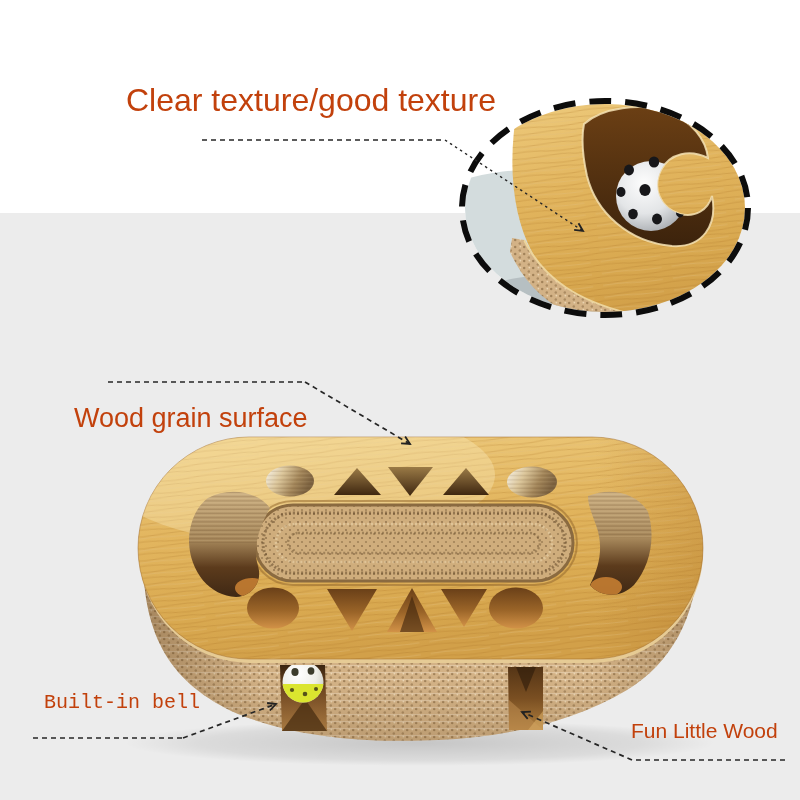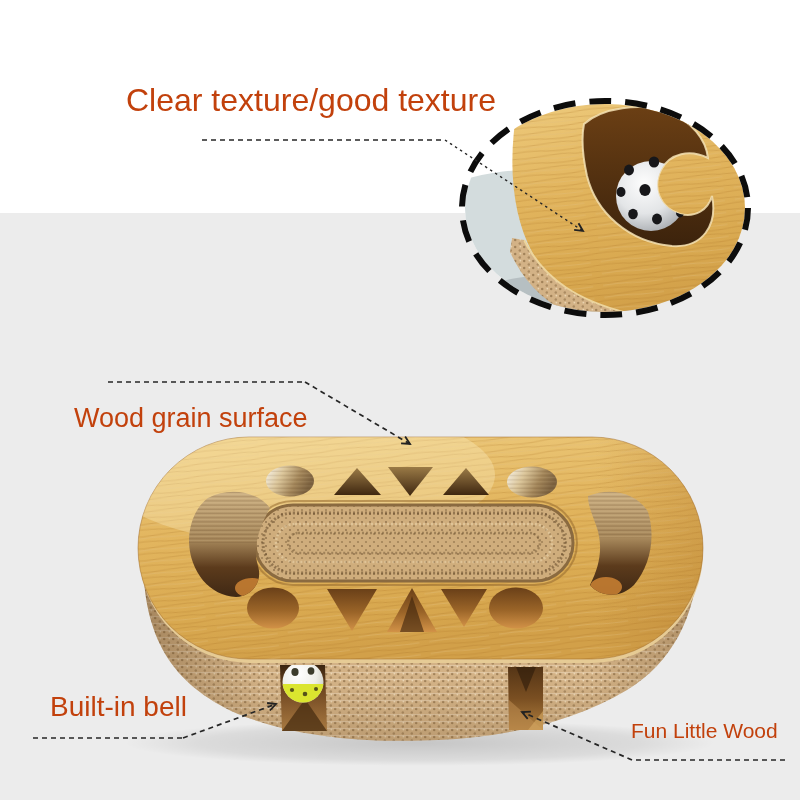--- a/index.html
+++ b/index.html
@@ -10,21 +10,21 @@
   }
   .bg-top{position:absolute;left:0;top:0;width:800px;height:213px;background:#ffffff;z-index:0;}
   .bg-bottom{position:absolute;left:0;top:213px;width:800px;height:587px;background:#ececec;z-index:0;}
   .art{position:absolute;left:0;top:0;width:800px;height:800px;z-index:1;}
   .label{
     position:absolute;z-index:2;color:#c2410c;line-height:1.05;
     white-space:nowrap;pointer-events:none;letter-spacing:0;
   }
   .label-clear{left:126px;top:84px;font-size:32px;}
   .label-wood{left:74px;top:356px;font-size:27px;margin-top:48px;}
-  .label-bell{left:50px;top:692px;font-size:28px;}
+  .label-bell{left:44px;top:692px;font-size:20px;font-family:Liberation Mono, monospace;}
   .label-fun{left:631px;top:720px;font-size:21px;}
 </style>
 </head>
 <body>
 
 <div class="bg-top"></div>
 <div class="bg-bottom"></div>
 
 <svg class="art" viewBox="0 0 800 800" xmlns="http://www.w3.org/2000/svg">
   <defs>

